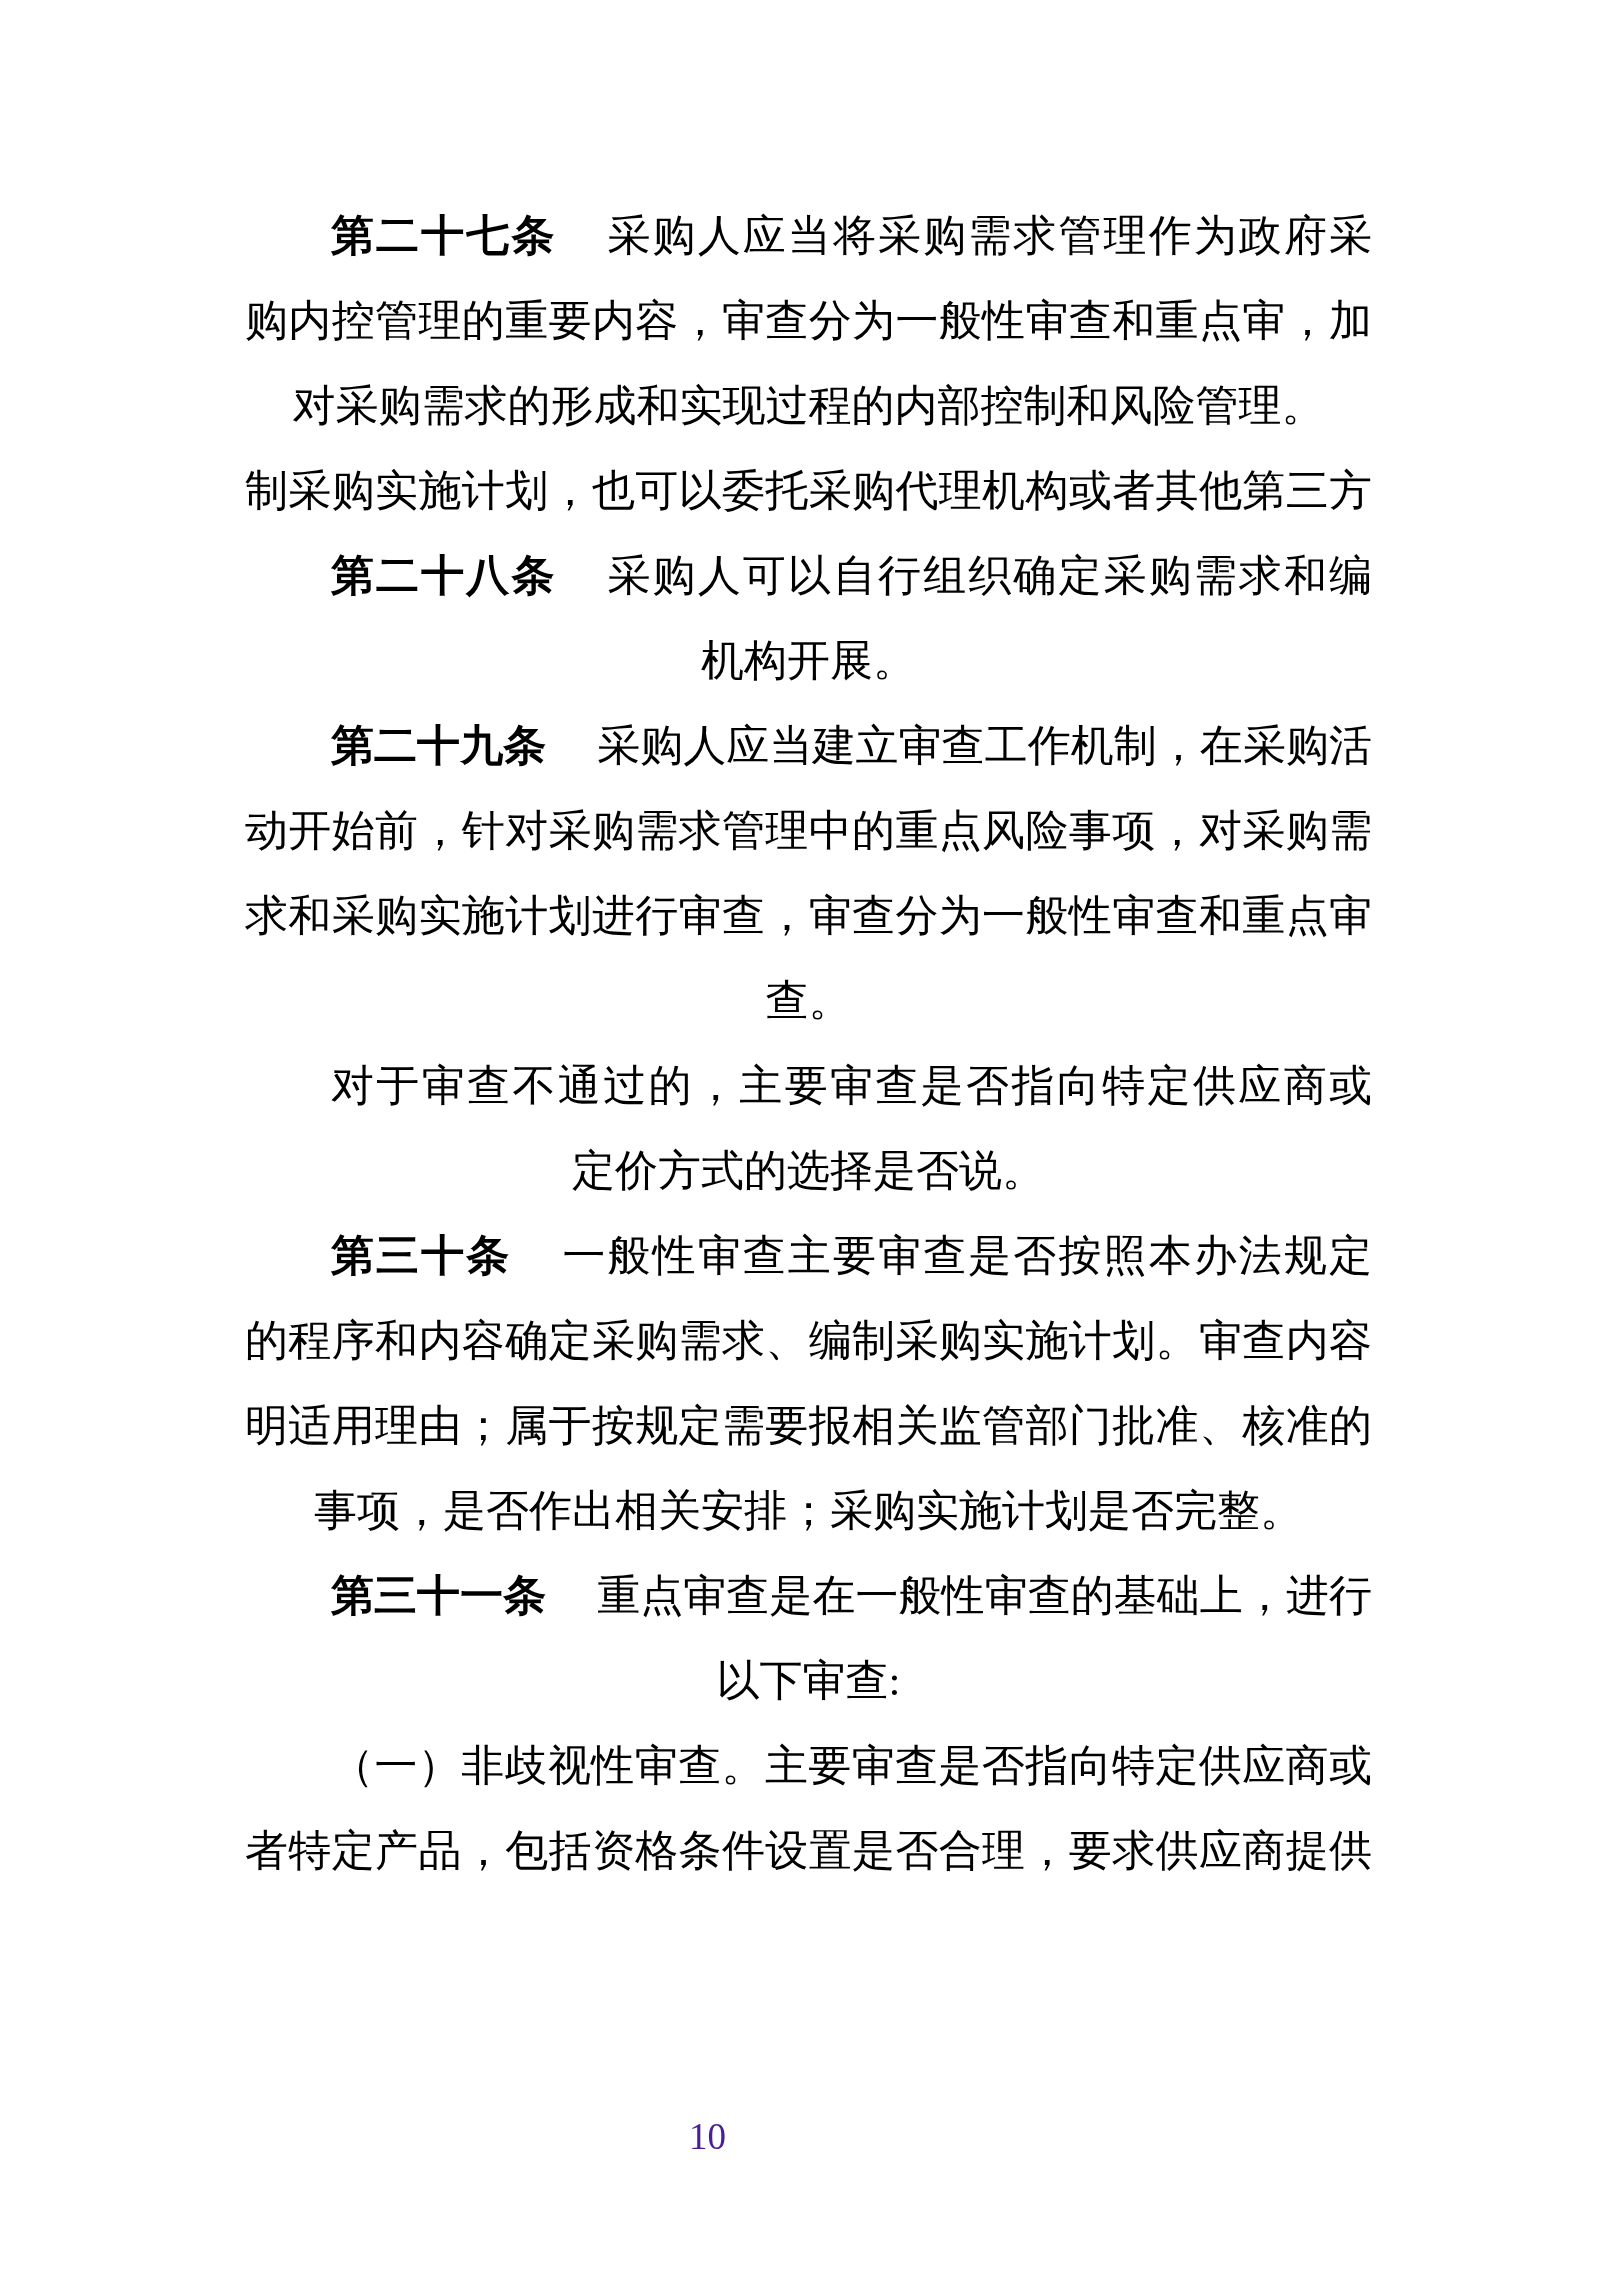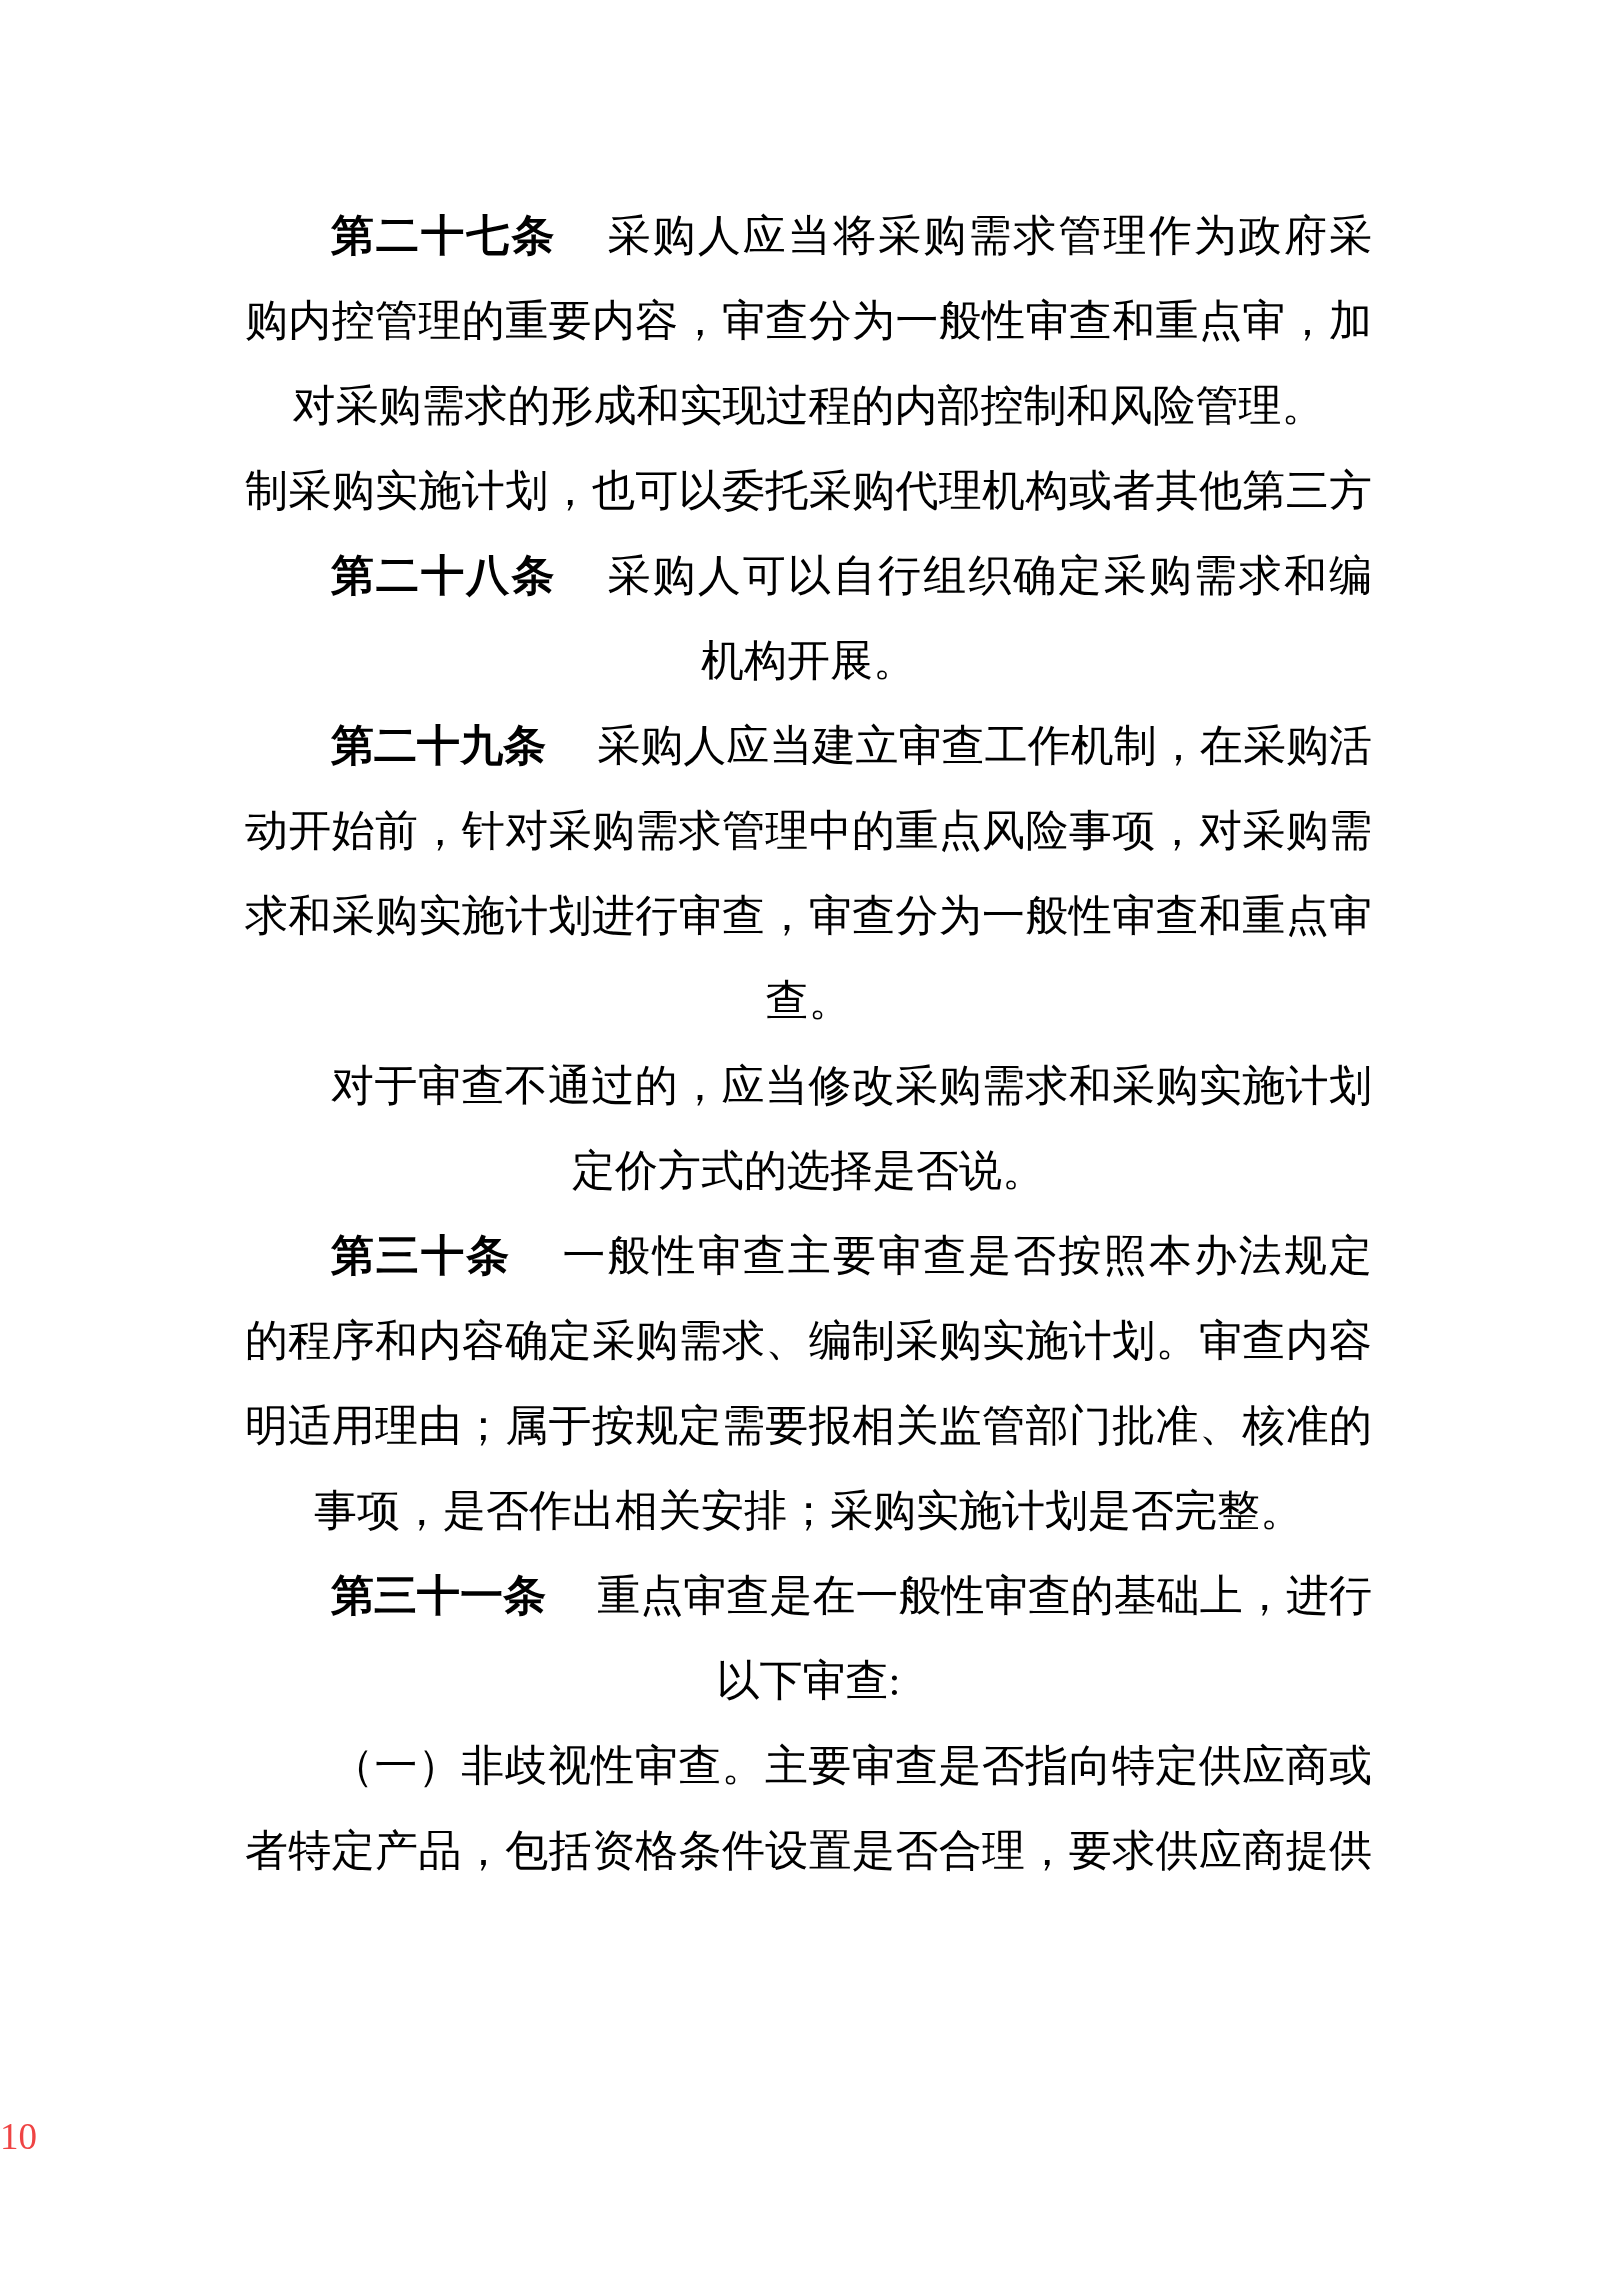--- a/index.html
+++ b/index.html
@@ -44,25 +44,25 @@
   .lead {
     font-family: "Liberation Sans", "DejaVu Sans", sans-serif;
     font-weight: bold;
     margin-right: 51px;
   }
   .page-number {
     position: absolute;
     left: 0;
     top: 2113px;
     width: 100%;
-    text-align: left;
+    text-align: center;
     font-size: 37px;
     line-height: 47px;
     font-family: "Liberation Serif", "DejaVu Serif", serif;
-    color: #ef4444;
+    color: #4c1d95;
   }
 </style>
 </head>
 <body>
 
 <div class="page">
   <div class="textblock">
 
     <div class="line fill indent"><span class="lead">第二十七条</span><span>采购人应当将采购需求管理作为政府采</span></div>
 
@@ -77,21 +77,21 @@
     <div class="line"><span>机构开展。</span></div>
 
     <div class="line fill indent"><span class="lead">第二十九条</span><span>采购人应当建立审查工作机制，在采购活</span></div>
 
     <div class="line fill"><span>动开始前，针对采购需求管理中的重点风险事项，对采购需</span></div>
 
     <div class="line fill"><span>求和采购实施计划进行审查，审查分为一般性审查和重点审</span></div>
 
     <div class="line"><span>查。</span></div>
 
-    <div class="line fill indent"><span>对于审查不通过的，应当修改采购需求和采购实施计划</span></div>
+    <div class="line fill indent"><span>对于审查不通过的，主要审查是否指向特定供应商或</span></div>
 
     <div class="line"><span>定价方式的选择是否说。</span></div>
 
     <div class="line fill indent"><span class="lead">第三十条</span><span>一般性审查主要审查是否按照本办法规定</span></div>
 
     <div class="line fill"><span>的程序和内容确定采购需求、编制采购实施计划。审查内容</span></div>
 
 
 
     <div class="line fill"><span>明适用理由；属于按规定需要报相关监管部门批准、核准的</span></div>

